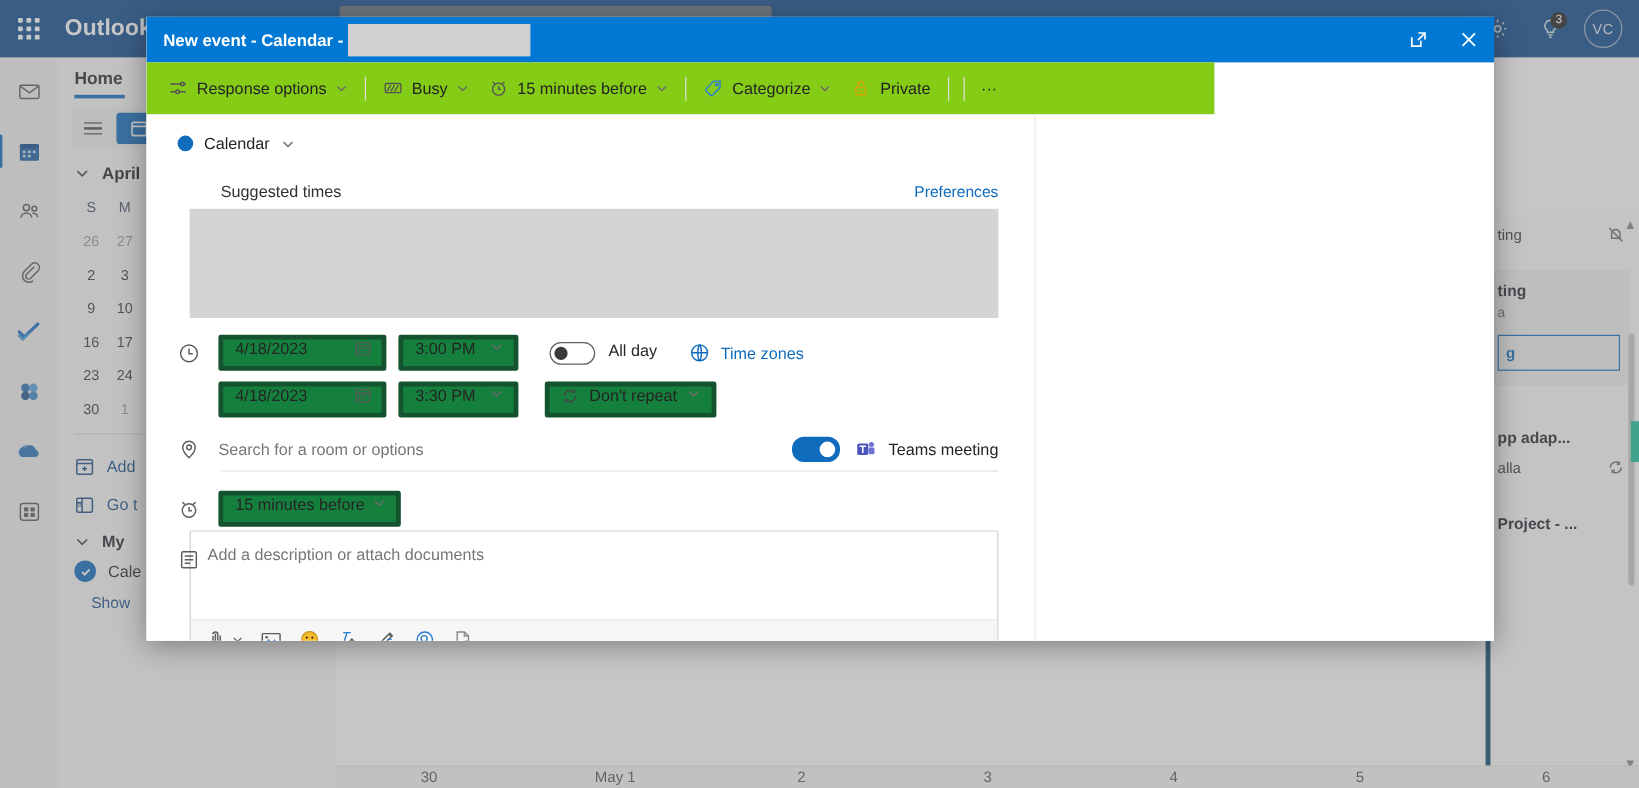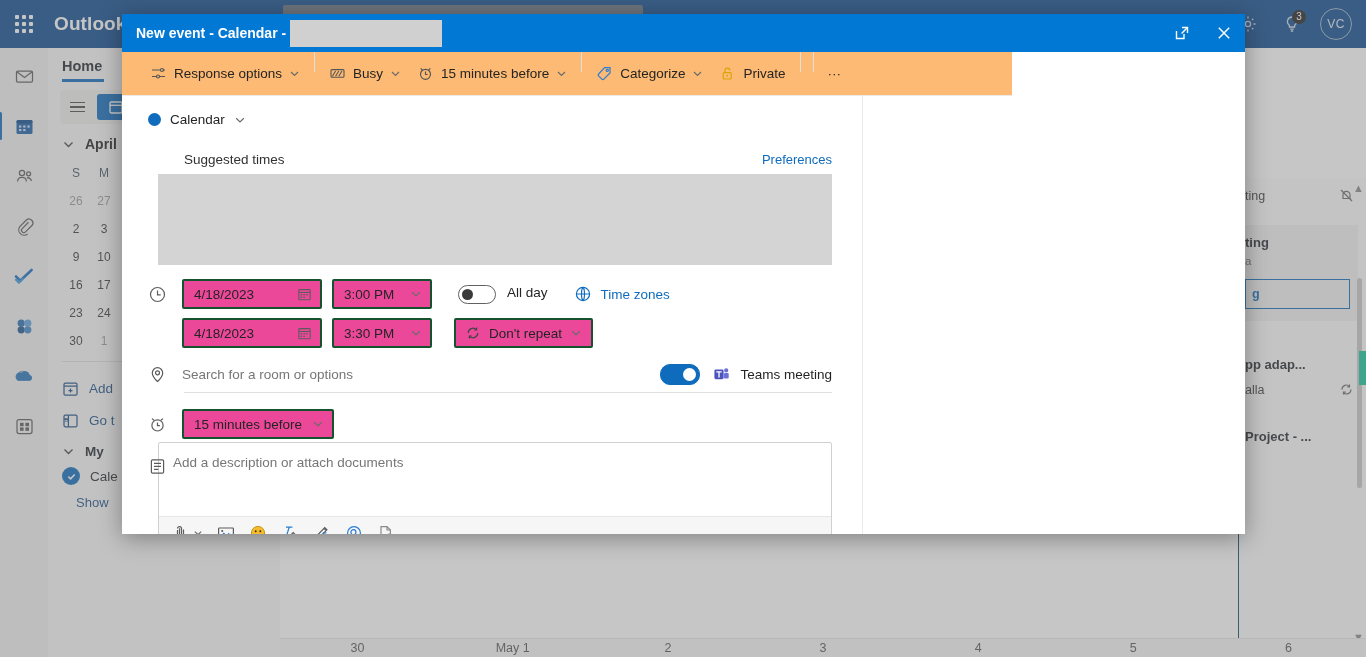--- a/index.html
+++ b/index.html
@@ -105,21 +105,21 @@
   }
   .bg-grid-cols {
     position: absolute; left: 0; right: 0; bottom: 0; height: 19px;
     background: #f7f7f7; border-top: 1px solid #e6e6e6;
     display: flex; align-items: center;
   }
   .bg-col { flex: 1; text-align: center; font-size: 12.5px; color: #555; }
 
   .bg-right-pane {
     position: absolute; right: 0; top: 130px; width: 128px; bottom: 8px;
-    background: #fbfbfb; border-left: 1px solid #0c4a6e; overflow: hidden;
+    background: #fbfbfb; border-left: 4px solid #0c4a6e; overflow: hidden;
   }
   .rp-row { padding: 10px 12px 0 6px; display: flex; align-items: center;
     justify-content: space-between; font-size: 12.5px; color: #3a3a3a; }
   .rp-card {
     margin: 22px 8px 0 0; background: #f2f2f2; padding: 10px 8px 12px 6px;
   }
   .rp-sub { font-size: 11.5px; color: #666; margin-top: 5px; }
   .rp-btn { margin-top: 12px; border: 1px solid #0f6cbd; color: #0f6cbd;
     font-size: 12.5px; padding: 7px 6px; font-weight: 600; }
   .rp-title { font-size: 13px; font-weight: 700; color: #24292f; }
@@ -151,22 +151,22 @@
     justify-content: center; color: #fff; }
 
   .dlg-tabs {
     height: 34px; display: flex; align-items: flex-end; gap: 22px; padding-left: 15px;
     border-bottom: 1px solid #edebe9; background: #fff;
   }
   .dlg-tab { font-size: 14px; color: #555; padding-bottom: 7px; }
   .dlg-tab.active { color: #1b1b1b; font-weight: 700; border-bottom: 2.5px solid #0f6cbd; }
 
   .dlg-toolbar {
-    height: 44px; display: flex; padding: 0 20px;
-    border-bottom: 1px solid #edebe9; background: #fdba74; width: 890px;
+    height: 44px; display: flex; align-items: center; padding: 0 10px;
+    border-bottom: 1px solid #edebe9; background: #84cc16; width: 890px;
   }
   .tb-item { display: flex; align-items: center; gap: 7px; padding: 6px 8px;
     font-size: 13.5px; color: #242424; white-space: nowrap; }
   .tb-sep { width: 1px; height: 20px; background: #e1dfdd; margin: 0 6px; }
   .chev { color: #6b6b6b; }
 
   .dlg-body { position: relative; height: 508px; background: #fff; }
   .dlg-body::after {
     content: ""; position: absolute; left: 740px; top: 0; width: 1px; height: 100%;
     background: #edebe9;
@@ -188,22 +188,22 @@
     display: flex; align-items: center; justify-content: space-between;
     margin: 25px 30px 0 62px; font-size: 13.5px; color: #323130;
   }
   .suggest-link { color: #0f6cbd; font-size: 13px; }
   .suggest-body { margin: 7px 30px 0 36px; height: 91px; background: #d4d4d4; }
 
   .row { display: flex; align-items: center; padding-left: 26px; }
   .row-icon { width: 34px; display: flex; align-items: center; color: #5b5b5b; flex: none; }
 
   .fld {
-    border: 2px solid #14532d; border-radius: 2px; height: 30px; background: #ec4899;
-    display: flex; align-items: center; font-size: 13.5px; color: #242424;
+    border: 4px solid #14532d; border-radius: 2px; height: 30px; background: #15803d;
+    display: flex; align-items: flex-start; font-size: 13.5px; color: #242424;
   }
   .fld-date { width: 140px; justify-content: space-between; padding: 0 8px 0 10px; }
   .fld-time { width: 100px; justify-content: space-between; padding: 0 8px 0 10px; }
   .fld-repeat { height: 30px; padding: 0 9px; gap: 8px; }
   .fld-remind { width: 152px; justify-content: space-between; padding: 0 8px 0 10px; }
 
   .toggle {
     width: 38px; height: 19px; border-radius: 10px; background: #fff;
     border: 1px solid #616161; position: relative; flex: none;
   }

